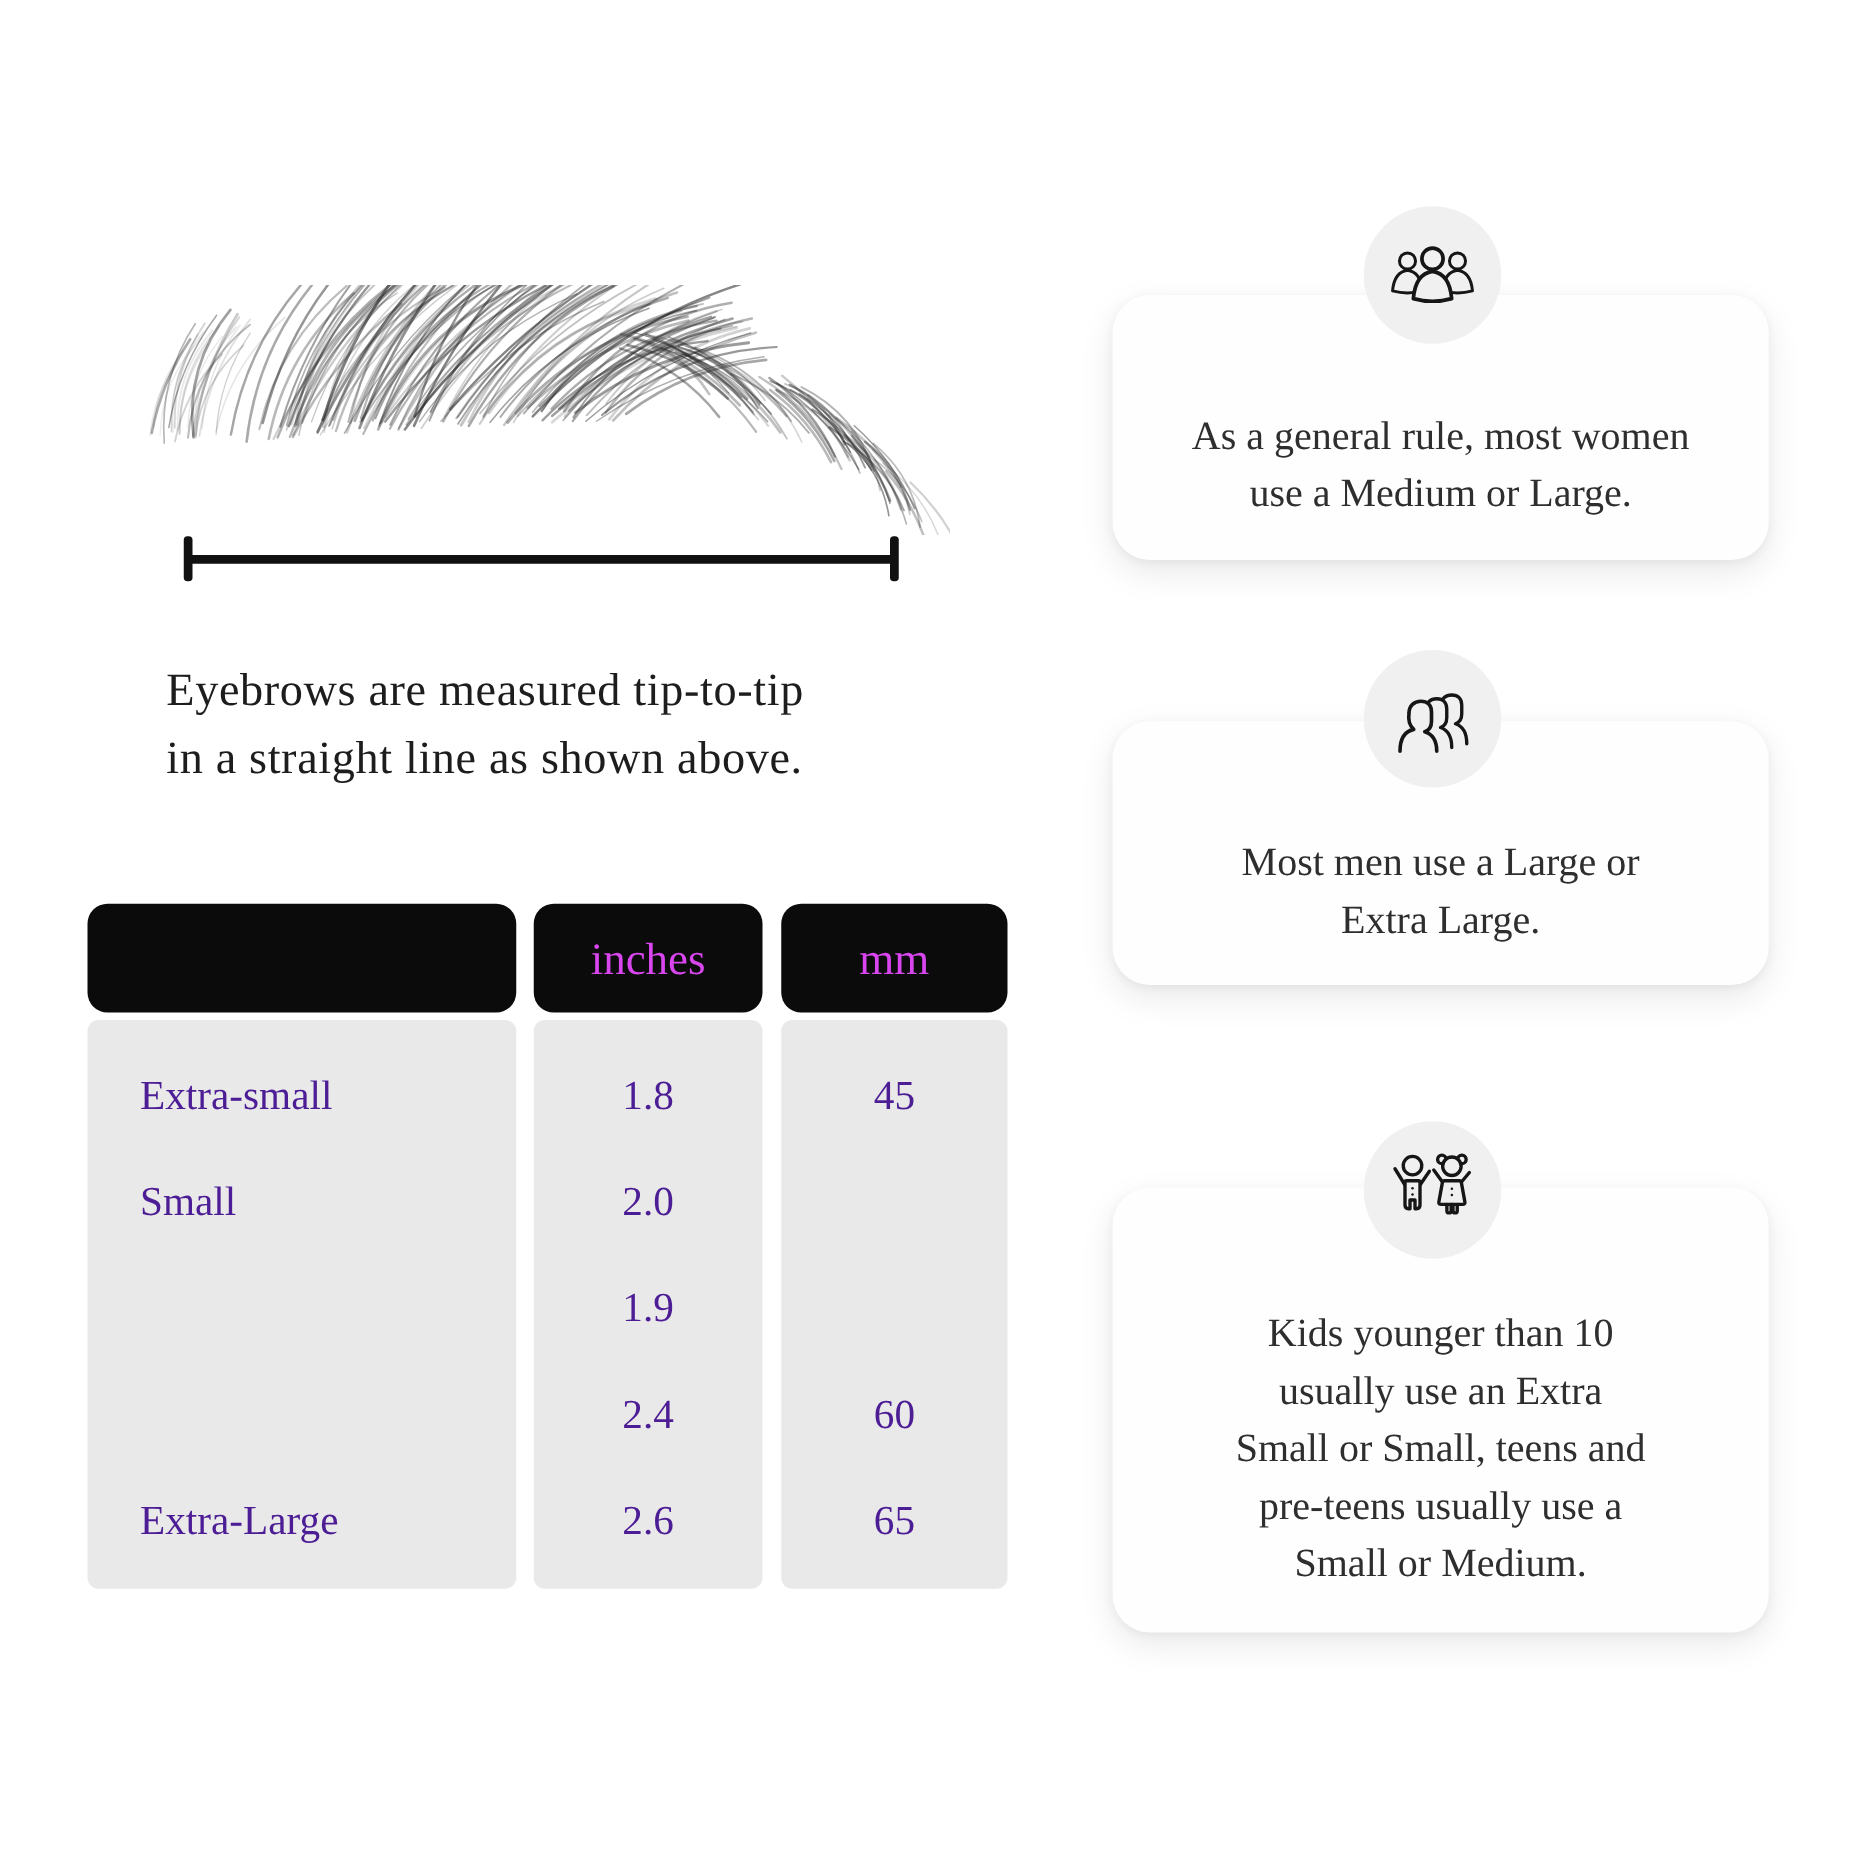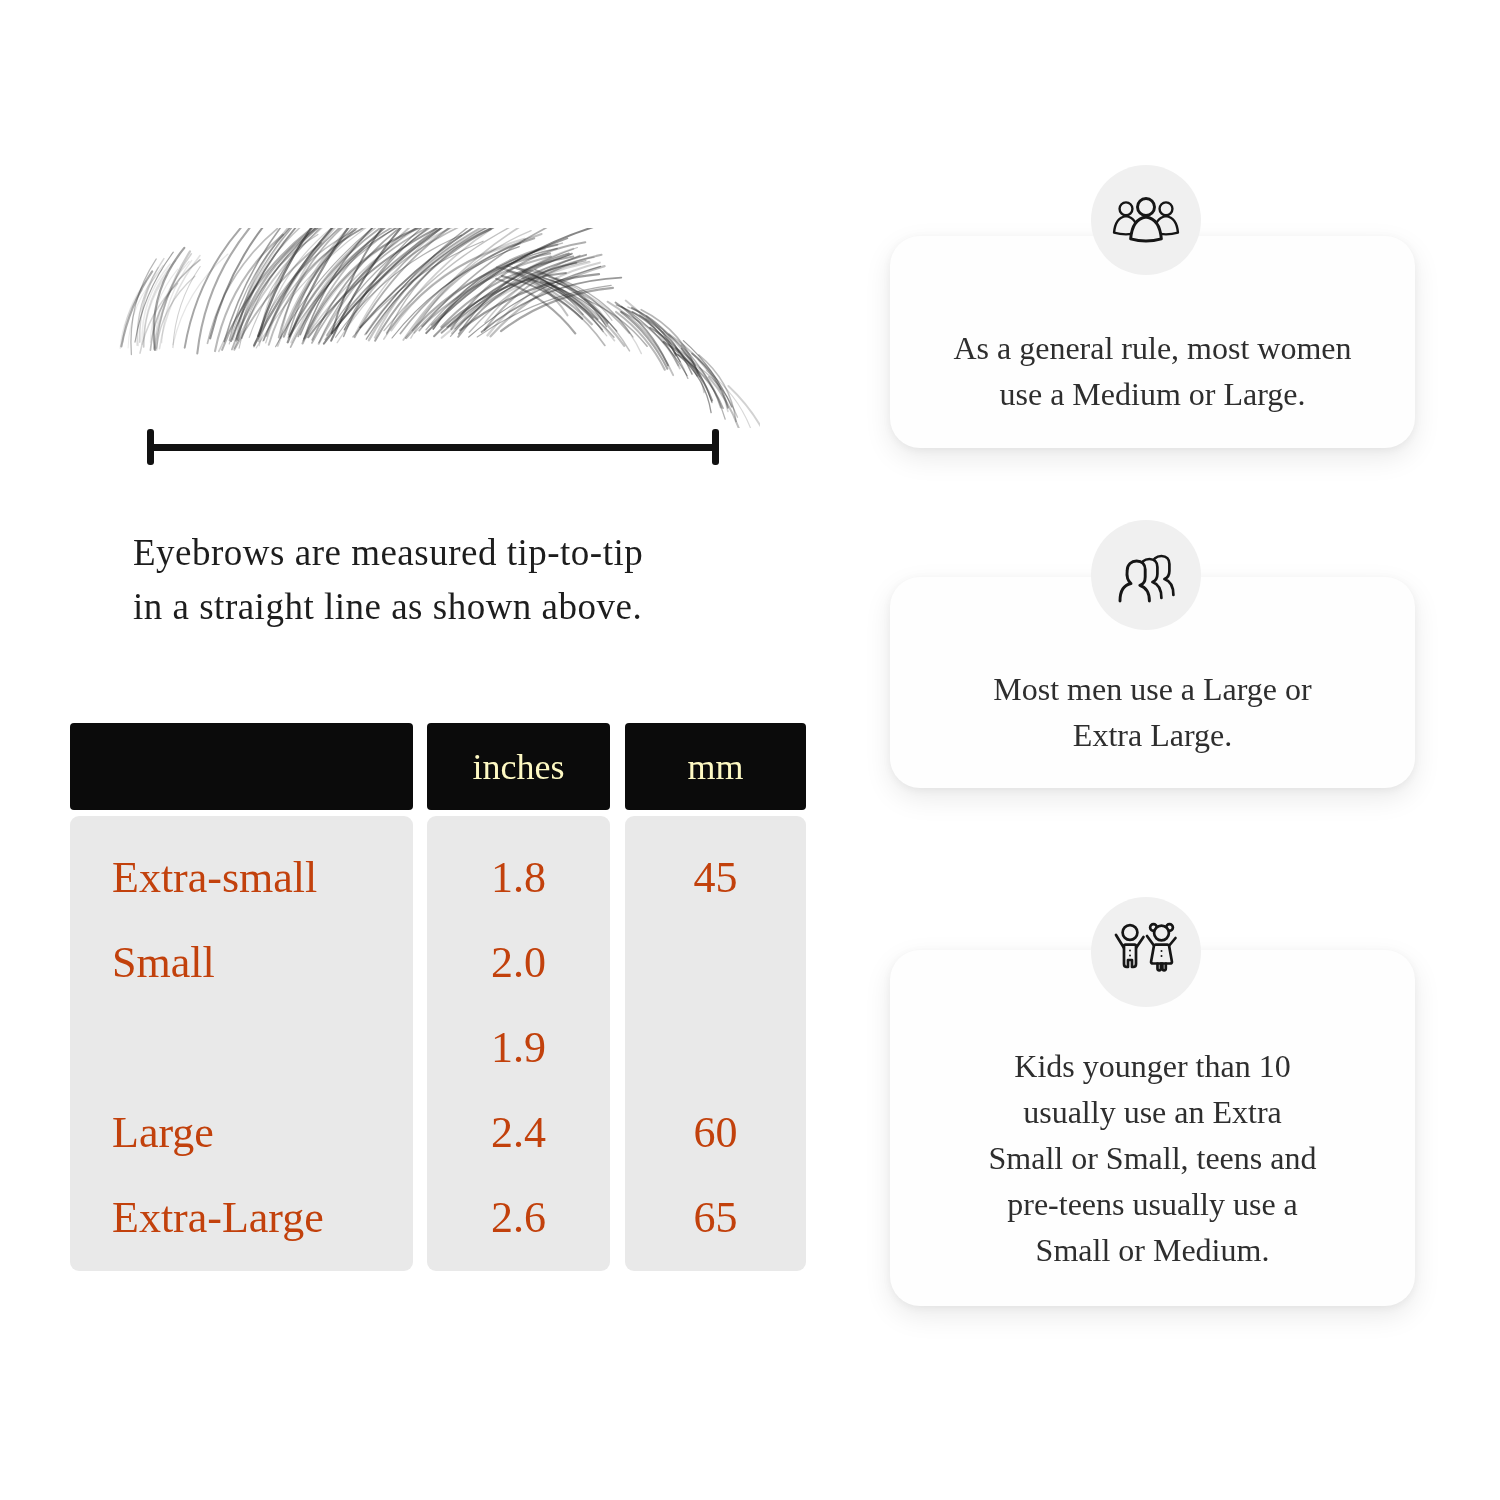--- a/index.html
+++ b/index.html
@@ -8,31 +8,31 @@
     font-family:"Liberation Serif","DejaVu Serif",serif;color:#222;
   }
   
   #brow-svg{position:absolute;left:100px;top:228px;width:660px;height:200px;}
   .measure-line{position:absolute;left:150px;top:444px;width:565px;height:7px;background:#111;border-radius:3px;}
   .measure-cap{position:absolute;top:429px;width:7px;height:36px;background:#111;border-radius:3px;}
   .cap-left{left:147px;}
   .cap-right{left:712px;}
   .caption{position:absolute;left:133px;top:526px;width:640px;font-size:37px;line-height:54px;color:#1d1d1d;letter-spacing:0.5px;}
   
-  .th{position:absolute;background:#0b0b0b;border-radius:4px;height:87px;top:723px;
-      color:#fef9c3;font-size:36px;line-height:88px;text-align:center;}
+  .th{position:absolute;background:#0b0b0b;border-radius:16px;height:87px;top:723px;
+      color:#d946ef;font-size:36px;line-height:88px;text-align:center;}
   .th1{left:70px;width:343px;}
   .th2{left:427px;width:183px;}
   .th3{left:625px;width:181px;}
   .colbg{position:absolute;top:816px;height:455px;background:#e9e9e9;border-radius:9px;}
   .colbg1{left:70px;width:343px;}
   .colbg2{left:427px;width:183px;}
   .colbg3{left:625px;width:181px;}
   .trow{position:absolute;left:0;width:820px;height:85px;}
-  .trow span{position:absolute;font-size:44px;line-height:85px;color:#c2410c;}
+  .trow span{position:absolute;font-size:33px;line-height:85px;color:#4c1d95;}
   .trow .c1{left:112px;width:290px;text-align:left;}
   .trow .c2{left:427px;width:183px;text-align:center;}
   .trow .c3{left:625px;width:181px;text-align:center;}
   
   .card{position:absolute;left:890px;width:525px;background:#fefefe;border-radius:30px;
         box-shadow:0 10px 28px rgba(0,0,0,0.085), 0 2px 8px rgba(0,0,0,0.05);
         display:flex;flex-direction:column;justify-content:center;align-items:center;z-index:1;}
   .card .line{font-size:32px;line-height:46px;color:#2e2e2e;text-align:center;white-space:nowrap;}
   .card1{top:236px;height:212px;padding-top:58px;box-sizing:content-box;height:154px;}
   .card2{top:577px;height:153px;padding-top:58px;box-sizing:content-box;}
@@ -273,21 +273,20 @@
       <span class="c3">45</span>
     </div>
     <div class="trow" style="top:920px">
       <span class="c1">Small</span>
       <span class="c2">2.0</span>
     </div>
     <div class="trow" style="top:1005px">
       <span class="c2">1.9</span>
     </div>
     <div class="trow" style="top:1090px">
-      <span class="c1">Large</span>
       <span class="c2">2.4</span>
       <span class="c3">60</span>
     </div>
     <div class="trow" style="top:1175px">
       <span class="c1">Extra-Large</span>
       <span class="c2">2.6</span>
       <span class="c3">65</span>
     </div>
   </div>
 

